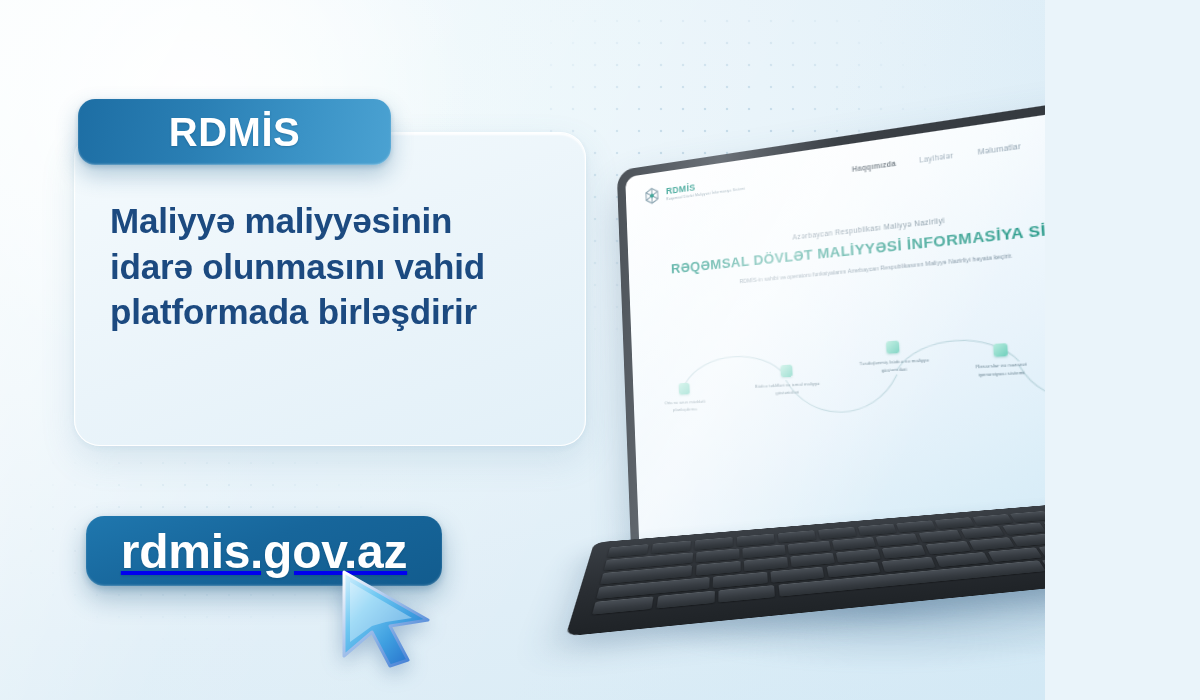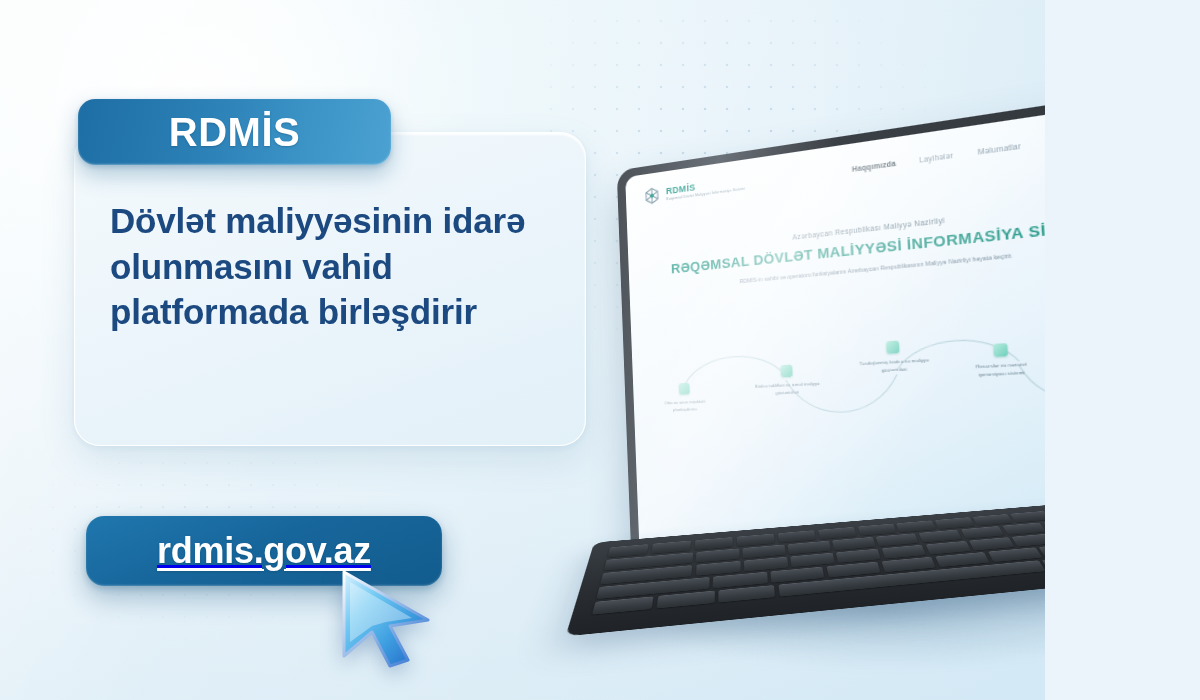--- a/index.html
+++ b/index.html
@@ -100,24 +100,23 @@
     border-radius: 18px;
     background: linear-gradient(160deg, #1f77ae 0%, #17669b 45%, #125c8e 100%);
     box-shadow:
       0 -1px 2px rgba(255,255,255,0.25) inset,
       0 12px 26px rgba(20,80,125,0.32),
       0 3px 7px rgba(20,80,125,0.22);
     display: flex; align-items: center; justify-content: center;
   }
   #url-button .url-text {
     color: #ffffff;
-    font-size: 36px;
+    font-size: 48px;
     font-weight: 700;
     letter-spacing: -0.3px;
-    text-decoration: underline;
     text-underline-offset: 5px;
     text-decoration-thickness: 2.5px;
     text-shadow: 0 1px 2px rgba(10,55,85,0.30);
   }
   #cursor-arrow {
     position: absolute;
     left: 332px; top: 568px;
     width: 104px; height: 100px;
     filter: drop-shadow(0 6px 10px rgba(40,90,140,0.35));
   }
@@ -390,21 +389,21 @@
       </div>
     </div>
   </div>
 
   <div id="info-card"></div>
 
   <div id="rdmis-badge">
     <span class="badge-text">RDMİS</span>
   </div>
 
-  <div id="headline">Dövlət maliyyəsinin idarə olunmasını vahid platformada birləşdirir</div>
+  <div id="headline">Maliyyə maliyyəsinin idarə olunmasını vahid platformada birləşdirir</div>
 
   <a id="url-button" href="#">
     <span class="url-text">rdmis.gov.az</span>
   </a>
 
   <svg id="cursor-arrow" viewBox="0 0 104 100">
     <defs>
       <linearGradient id="curGrad" x1="0" y1="0" x2="1" y2="1">
         <stop offset="0%" stop-color="#d8f2ff"></stop>
         <stop offset="32%" stop-color="#6fc8f2"></stop>

